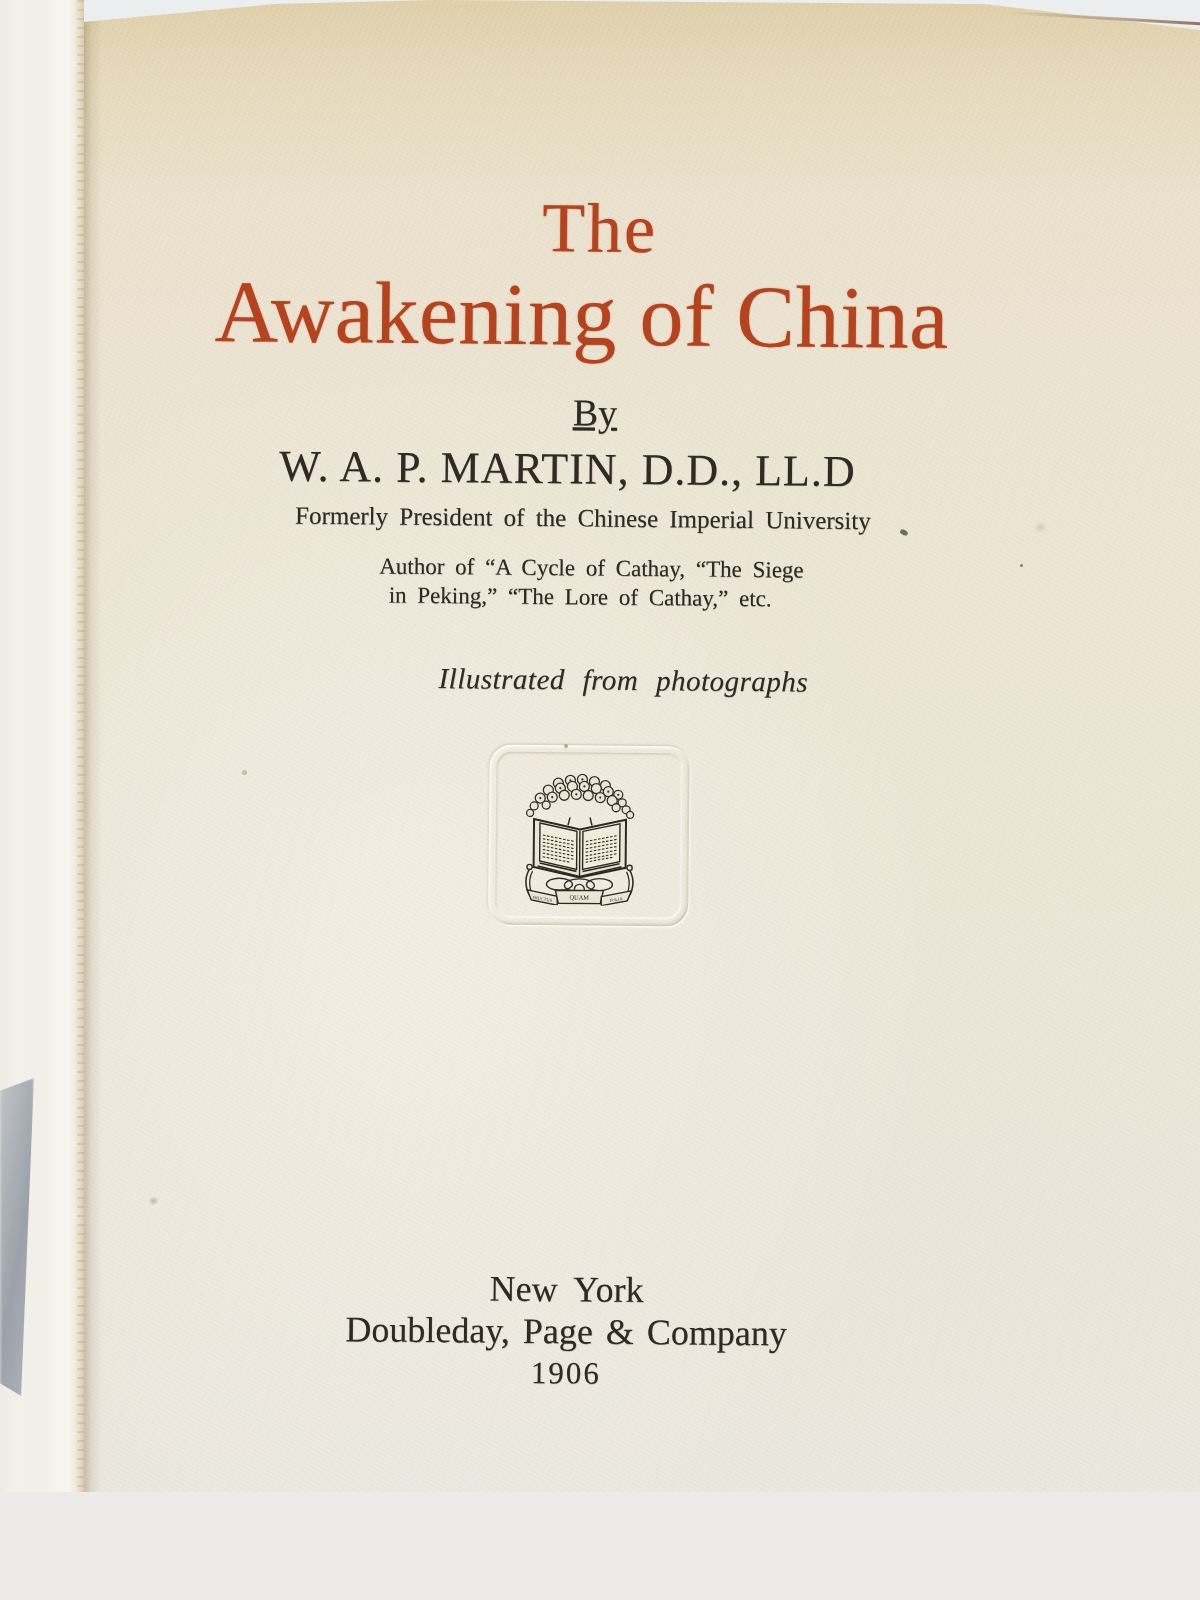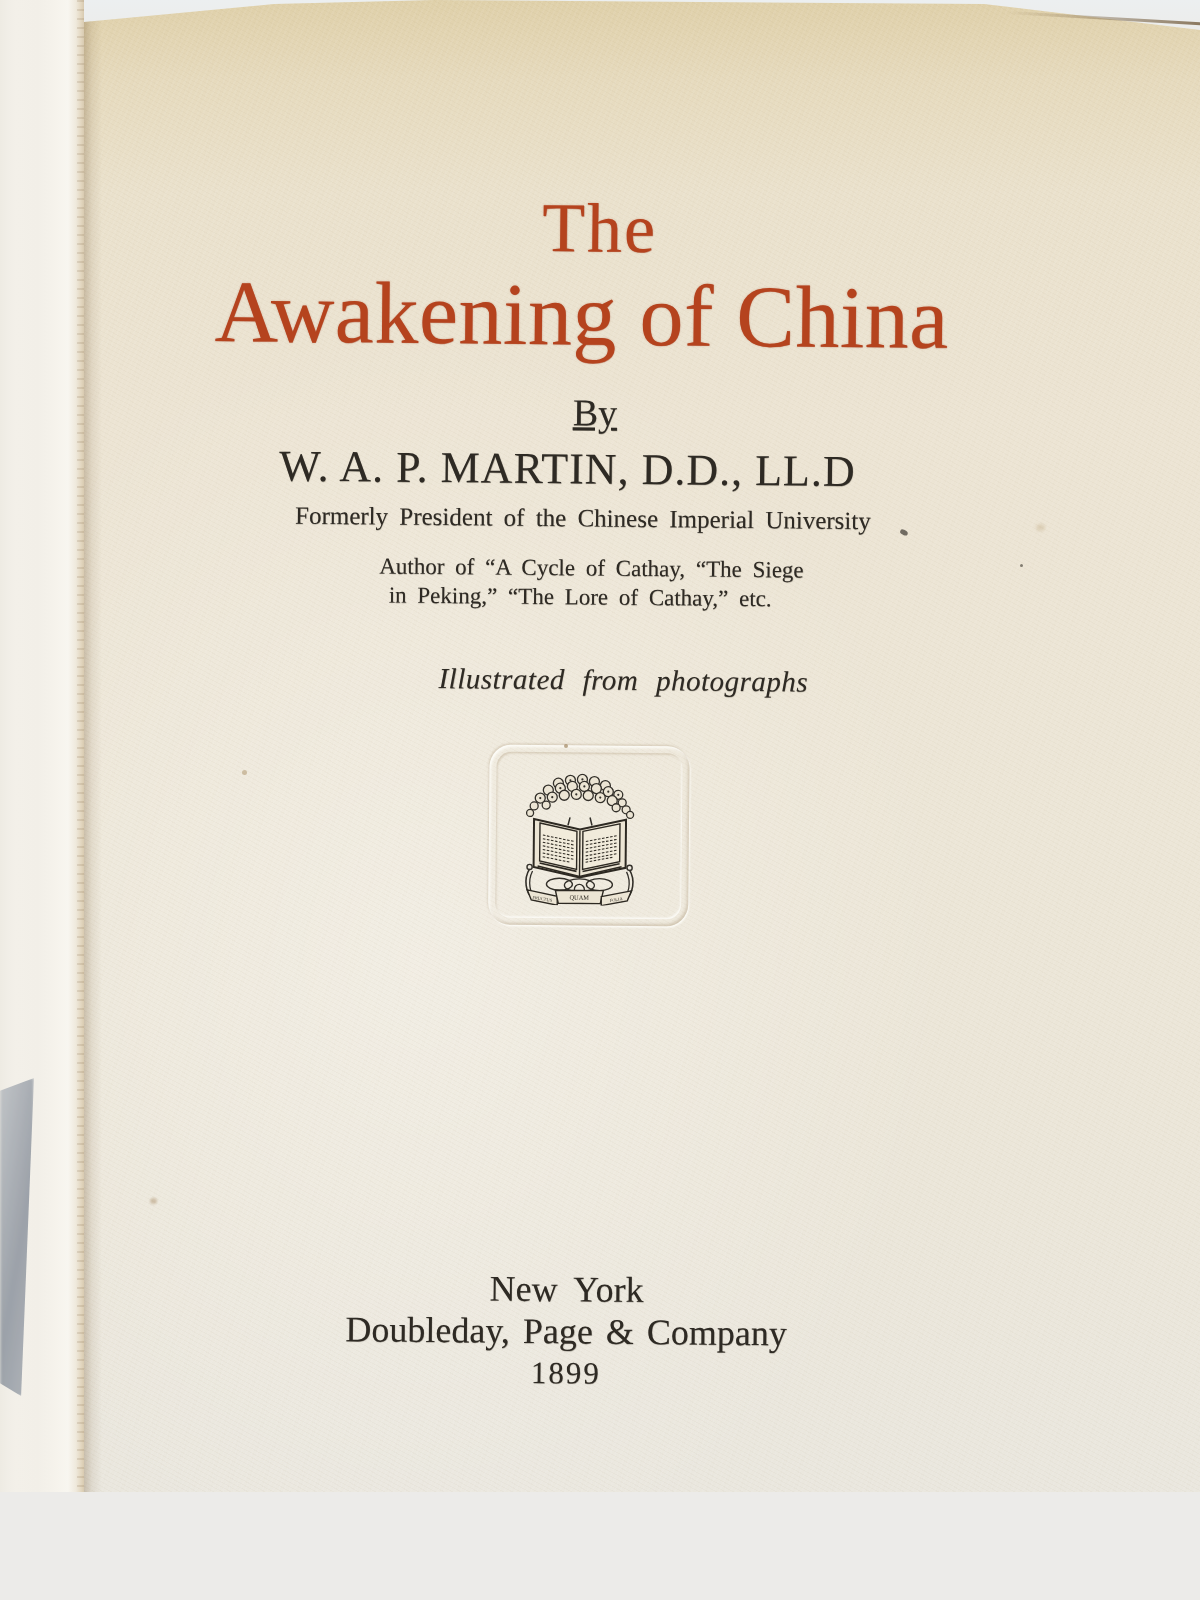--- a/index.html
+++ b/index.html
@@ -168,21 +168,21 @@
             <path d="M82,123 L112,117 L108,127 L82,132 Z" fill="#ece5d4" stroke="#2d2922" stroke-width="1.4"></path>
             <text x="23" y="127.3" font-size="4.4" text-anchor="middle" fill="#2d2922" transform="rotate(9 23 126)">FRUCTUS</text>
             <text x="60" y="126.3" font-size="6.4" text-anchor="middle" fill="#2d2922">QUAM</text>
             <text x="97" y="127.3" font-size="4.4" text-anchor="middle" fill="#2d2922" transform="rotate(-9 97 126)">FOLIA</text>
           </g>
         </svg>
       </div>
 
       <div class="line city" style="left:488px;top:1272px;">New York</div>
       <div class="line pub" style="left:488px;top:1314px;">Doubleday, Page &amp; Company</div>
-      <div class="line year" style="left:488px;top:1358px;">1899</div>
+      <div class="line year" style="left:488px;top:1358px;">1906</div>
     </div>
 
     <div class="spot" style="left:480px;top:744px;width:4px;height:4px;background:#8a6a3a;opacity:.55;"></div>
     <div class="spot" style="left:158px;top:770px;width:5px;height:5px;background:#9a7a48;opacity:.4;filter:blur(.5px);"></div>
     <div class="spot" style="left:66px;top:1198px;width:7px;height:6px;background:#a2825a;opacity:.4;filter:blur(1px);"></div>
     <div class="spot" style="left:262px;top:1508px;width:11px;height:9px;background:#ad8a58;opacity:.3;filter:blur(1.5px);"></div>
     <div class="spot" style="left:952px;top:524px;width:9px;height:7px;background:#b59a6d;opacity:.28;filter:blur(1.5px);"></div>
     <div class="spot" style="left:936px;top:564px;width:3px;height:3px;background:#4a453c;opacity:.65;"></div>
     <div class="spot" style="left:816px;top:530px;width:8px;height:5px;background:#3c3831;opacity:.7;transform:rotate(25deg);border-radius:40% 60% 50% 50%;"></div>
   </div>

